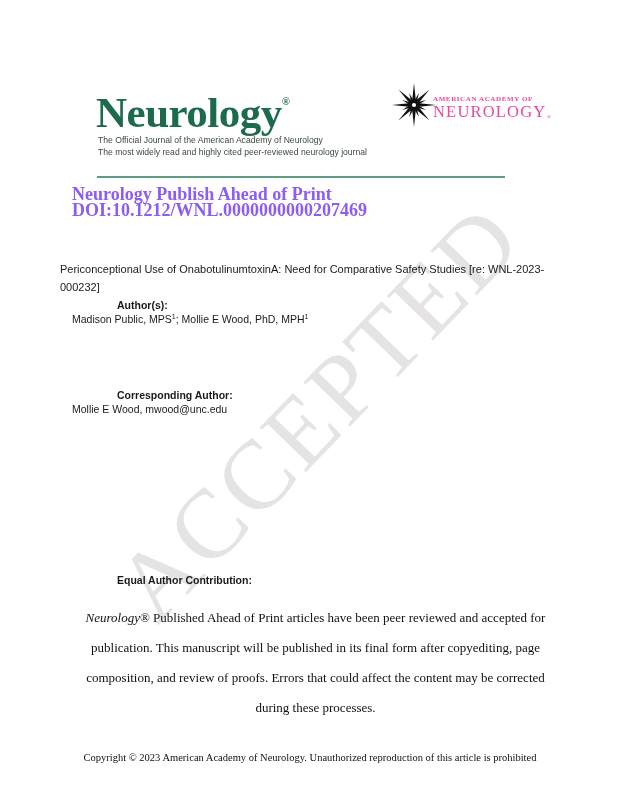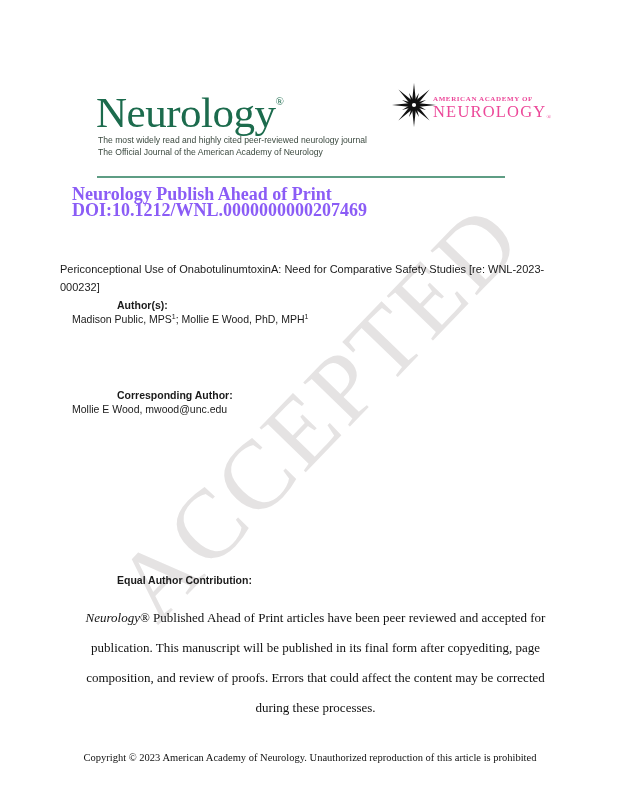--- a/index.html
+++ b/index.html
@@ -40,20 +40,21 @@
   }
   .content { position: absolute; inset: 0; z-index: 1; }
   .logo-block {
     position: absolute;
     left: 96px; top: 78px;
     font-family: "Liberation Serif", serif;
     color: #1c6b4d;
     font-size: 43px;
     line-height: 46px;
     letter-spacing: -0.5px;
+    font-weight: bold;
   }
   .logo-reg { font-size: 11px; vertical-align: 22px; letter-spacing: 0; }
   .taglines {
     position: absolute;
     left: 98px; top: 135px;
     font-size: 8.6px;
     line-height: 11.5px;
     color: #3c4a40;
     font-family: "Liberation Sans", sans-serif;
   }
@@ -143,22 +144,22 @@
 <div class="page">
 
   <div class="watermark">ACCEPTED</div>
 
   <div class="content">
 
 
     <div class="logo-block"><span>Neurology</span><span class="logo-reg">®</span></div>
 
     <div class="taglines">
+      <div>The Official Journal of the American Academy of Neurology</div>
       <div>The most widely read and highly cited peer-reviewed neurology journal</div>
-      <div>The Official Journal of the American Academy of Neurology</div>
     </div>
 
     <div class="aan-logo">
       <svg width="46" height="46" viewBox="0 0 46 46" aria-hidden="true">
         <defs>
           <polygon id="rayL" points="23,1 25,20 23,23 21,20" fill="#111"></polygon>
           <polygon id="rayS" points="23,10 24.5,20.5 23,23 21.5,20.5" fill="#111"></polygon>
         </defs>
         <use href="#rayL"></use>
         <use href="#rayL" transform="rotate(45 23 23)"></use>

